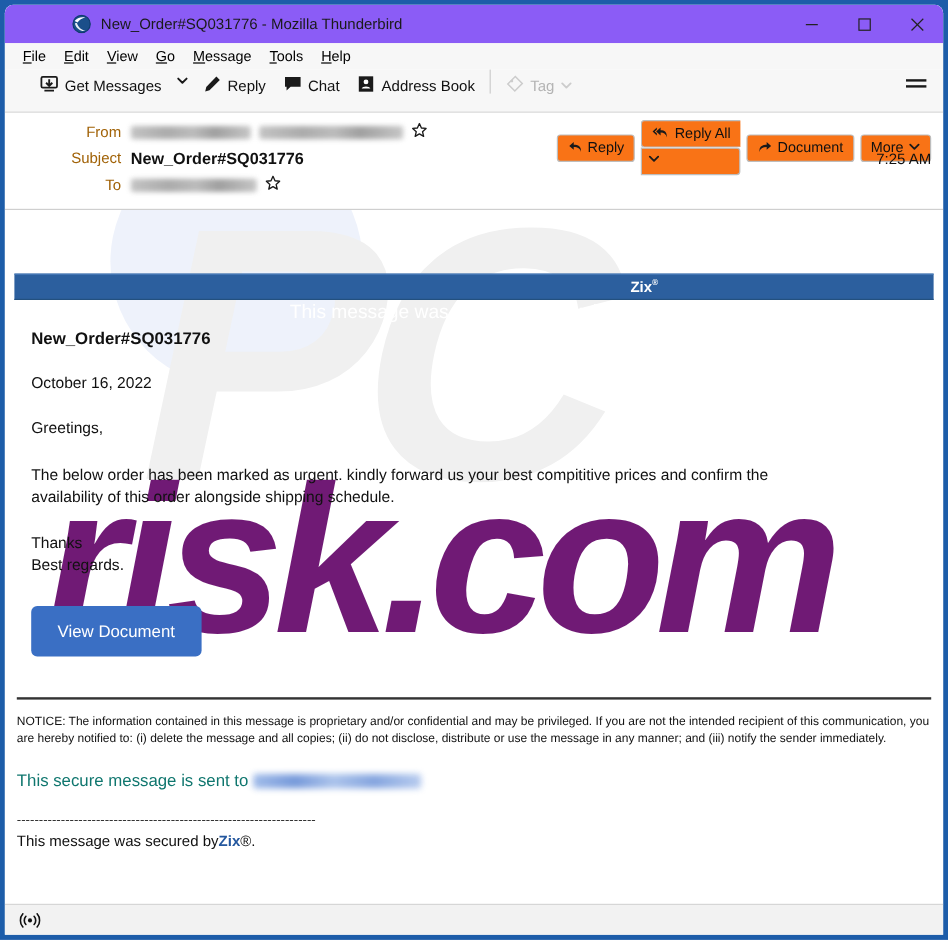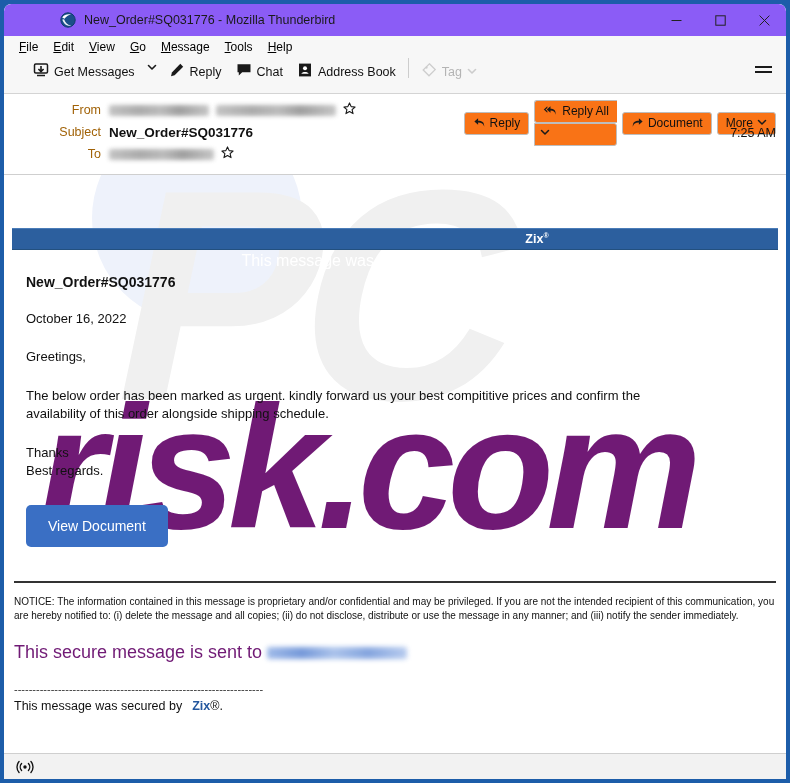--- a/index.html
+++ b/index.html
@@ -354,39 +354,38 @@
     border-top: 2px solid #333;
   }
   #notice-text {
     margin: 12px 10px 0 10px;
     font-size: 10px;
     color: #111;
     line-height: 1.45;
   }
   #secure-to {
     margin: 18px 10px 12px 10px;
-    font-size: 18px;
-    color: #701a75;
+    font-size: 14px;
+    color: #0f766e;
   }
   #dash-line {
     margin: 20px 10px 0 10px;
     font-size: 11px;
     color: #333;
     letter-spacing: 0px;
     white-space: nowrap;
     overflow: hidden;
     font-family: "Liberation Sans", sans-serif;
   }
   #secured-by {
     margin: 4px 10px 0 10px;
     font-size: 12.5px;
     color: #111;
     display: flex;
     align-items: baseline;
-    gap: 10px;
   }
   #secured-by .zixlink {
     color: #24579e;
     font-weight: bold;
   }
 
   
   #statusbar {
     flex: 0 0 26px;
     height: 26px;

